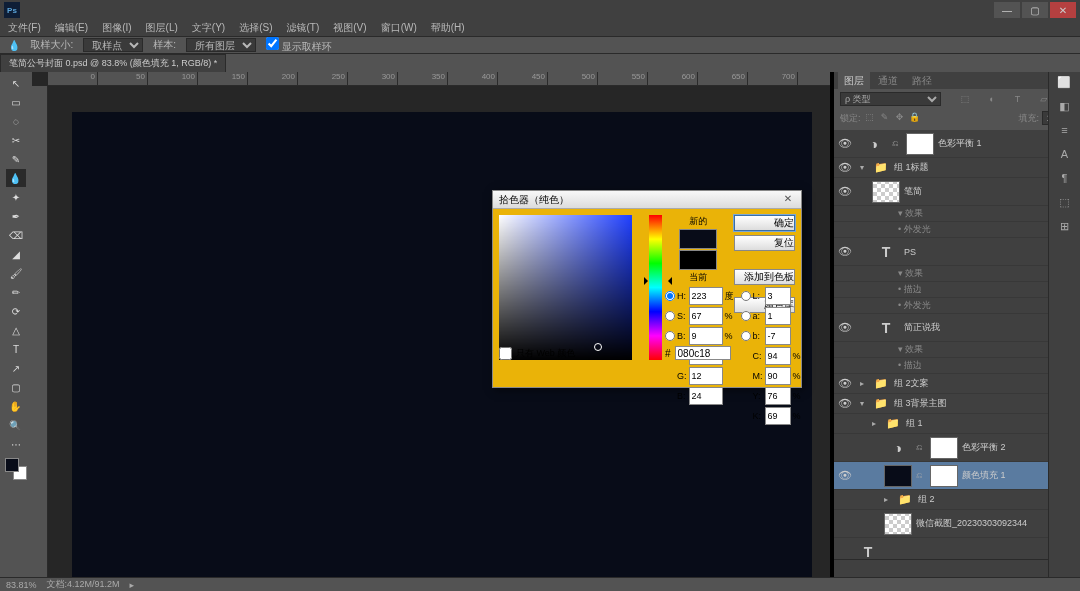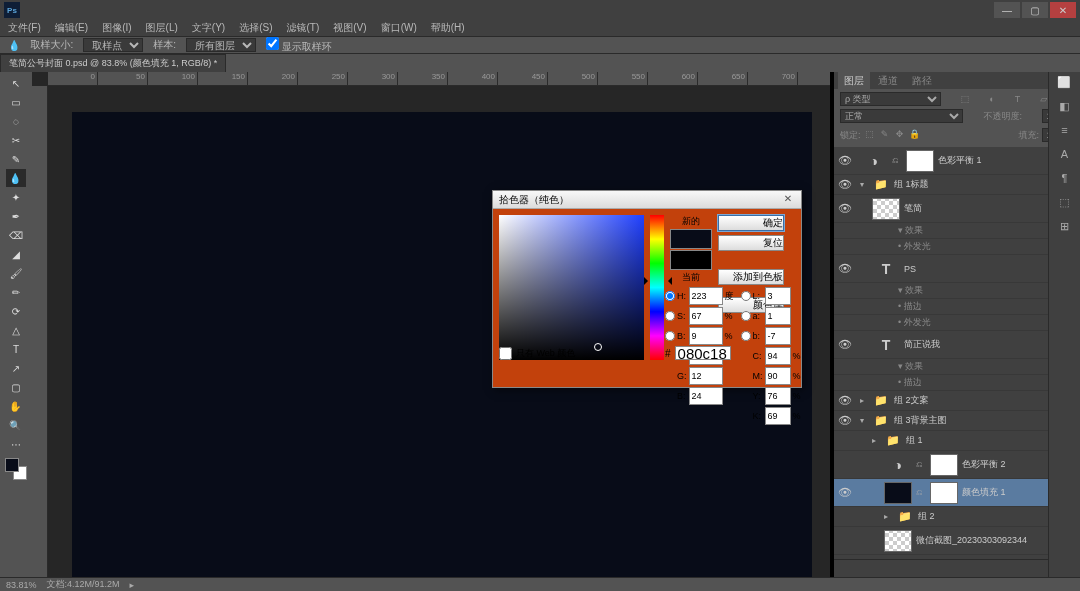--- a/index.html
+++ b/index.html
@@ -53,42 +53,42 @@
 .layer-name{font-size:9px;color:#ccc;flex:1;overflow:hidden;white-space:nowrap}
 .arrow{width:10px;font-size:8px;color:#aaa}
 .folder{width:16px;height:14px;color:#888;font-size:11px}
 .link{width:10px;font-size:8px;color:#aaa}
 .fx-label{margin-left:auto;font-size:9px;color:#888;font-style:italic}
 .layer-footer{height:18px;background:#404040;border-top:1px solid #2a2a2a}
 .far-right{width:32px;background:#404040;position:absolute;top:72px;right:0;bottom:14px;border-left:1px solid #2a2a2a;display:flex;flex-direction:column;align-items:center;gap:6px;padding-top:4px}
 .far-right-icon{width:18px;height:18px;color:#aaa;font-size:11px;text-align:center}
 .statusbar{position:absolute;bottom:0;left:0;right:0;height:14px;background:#535353;display:flex;align-items:center;padding:0 6px;gap:10px;font-size:9px;color:#aaa;border-top:1px solid #2a2a2a}
 
-.picker{position:absolute;left:492px;top:190px;width:310px;height:198px;background:#c2410c;border:1px solid #888;box-shadow:2px 2px 8px rgba(0,0,0,.5);color:#000;font-size:10px}
+.picker{position:absolute;left:492px;top:190px;width:310px;height:198px;background:#eab308;border:1px solid #888;box-shadow:2px 2px 8px rgba(0,0,0,.5);color:#000;font-size:10px}
 .picker-title{height:18px;background:linear-gradient(#f8f8f8,#dcdcdc);border-bottom:1px solid #aaa;display:flex;align-items:center;padding:0 6px;justify-content:space-between}
 .picker-close{width:14px;height:14px;text-align:center;color:#555}
-.picker-body{padding:6px;display:flex;gap:6px;position:relative}
+.picker-body{padding:6px;display:flex;gap:17px;position:relative}
 .sv-box{width:145px;height:145px;background:linear-gradient(to bottom,transparent,#000),linear-gradient(to right,#fff,#2040ff);position:relative}
 .sv-cursor{position:absolute;width:8px;height:8px;border:1px solid #fff;border-radius:50%;left:95px;top:128px}
 .hue-bar{width:14px;height:145px;background:linear-gradient(to bottom,#f00,#ff0,#0f0,#0ff,#00f,#f0f,#f00)}
 .hue-slider{position:absolute;left:155px;top:62px;width:20px;height:2px;border-top:6px solid transparent;border-bottom:6px solid transparent}
 .hue-slider::before{content:"";position:absolute;left:-4px;border:4px solid transparent;border-left-color:#000}
 .hue-slider::after{content:"";position:absolute;right:-4px;border:4px solid transparent;border-right-color:#000}
 .preview-col{display:flex;flex-direction:column;width:42px;gap:1px}
 .prev-label{font-size:9px;text-align:center}
 .prev-new{height:20px;background:#080c18;border:1px solid #888}
 .prev-cur{height:20px;background:#000;border:1px solid #888}
 .btn-col{display:flex;flex-direction:column;gap:4px;width:66px}
 .pbtn{height:16px;background:linear-gradient(#fff,#ddd);border:1px solid #888;font-size:10px;text-align:right;line-height:14px}
 .pbtn.primary{border:1px solid #3a6ea5;outline:1px solid #7aa7d4}
 .val-grid{position:absolute;left:172px;top:78px;width:128px;display:grid;grid-template-columns:10px auto 34px 14px 10px auto 26px 10px;gap:2px 2px;align-items:center;font-size:9px}
 .val-grid input[type=radio]{width:10px;height:10px}
 .val-grid input[type=text]{width:100%;height:14px;font-size:9px;border:1px solid #888;padding:8px 2px}
 .hex-row{position:absolute;left:172px;bottom:6px;display:flex;align-items:center;gap:4px}
-.hex-row input{width:56px;height:14px;font-size:15px;border:1px solid #888;padding:0 2px}
+.hex-row input{width:56px;height:14px;font-size:10px;border:1px solid #888;padding:0 2px}
 .web-row{position:absolute;left:6px;bottom:6px;display:flex;align-items:center;gap:4px;font-size:9px}
 </style>
 </head>
 <body>
 
 <div class="titlebar">
   <div class="titlebar-left">
     <div class="ps-logo">Ps</div>
   </div>
   <div class="win-controls">
@@ -181,25 +181,20 @@
     </div>
     <div class="layers-opts">
       <div class="layers-row">
         <select><option>ρ 类型</option></select>
         <span>⬚</span>
           <span>◐</span>
           <span>T</span>
           <span>▱</span>
           <span>◈</span>
       </div>
-      <div class="layers-row">
-        <select><option>正常</option></select>
-        <span>不透明度:</span>
-        <input class="pct" value="100%" style="">
-      </div>
       <div class="lock-row">
         <span>锁定:</span>
         <span class="lock-icon">⬚</span>
         <span class="lock-icon">✎</span>
         <span class="lock-icon">✥</span>
         <span class="lock-icon">🔒</span>
         <span style="margin-left:auto">填充:</span>
         <input class="pct" value="100%" style="">
       </div>
     </div>

